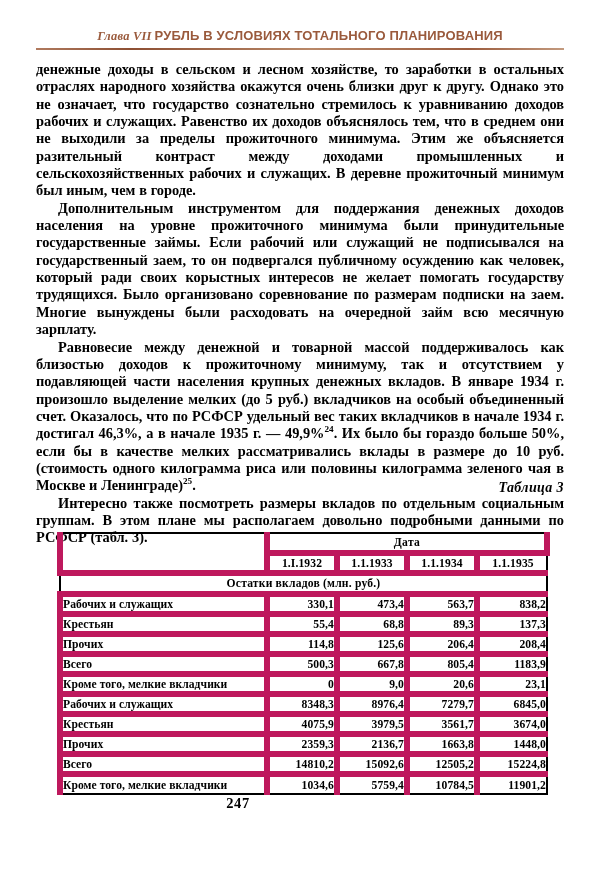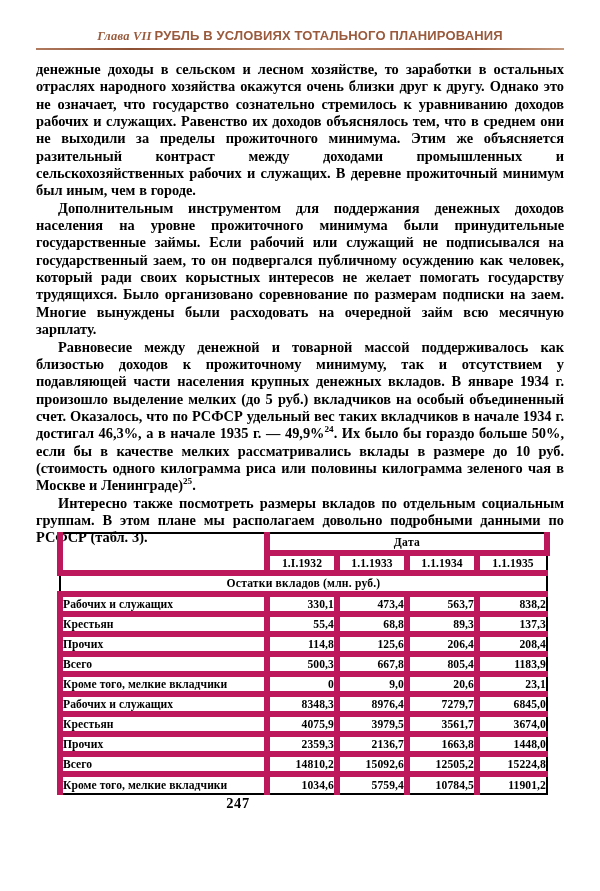--- a/index.html
+++ b/index.html
@@ -201,20 +201,21 @@
   </div>
   <div class="runrule"></div>
 
   <div class="body-text">
     <p class="noindent">денежные доходы в сельском и лесном хозяйстве, то заработки в остальных отраслях народного хозяйства окажутся очень близки друг к другу. Однако это не означает, что государство сознательно стремилось к уравниванию доходов рабочих и служащих. Равенство их доходов объяснялось тем, что в среднем они не выходили за пределы прожиточного минимума. Этим же объясняется разительный контраст между доходами промышленных и сельскохозяйственных рабочих и служащих. В деревне прожиточный минимум был иным, чем в городе.</p>
     <p>Дополнительным инструментом для поддержания денежных доходов населения на уровне прожиточного минимума были принудительные государственные займы. Если рабочий или служащий не подписывался на государственный заем, то он подвергался публичному осуждению как человек, который ради своих корыстных интересов не желает помогать государству трудящихся. Было организовано соревнование по размерам подписки на заем. Многие вынуждены были расходовать на очередной займ всю месячную зарплату.</p>
     <p><span>Равновесие между денежной и товарной массой поддерживалось как близостью доходов к прожиточному минимуму, так и отсутствием у подавляющей части населения крупных денежных вкладов. В январе 1934 г. произошло выделение мелких (до 5 руб.) вкладчиков на особый объединенный счет. Оказалось, что по РСФСР удельный вес таких вкладчиков в начале 1934 г. достигал 46,3%, а в начале 1935 г. — 49,9%</span><sup class="fn">24</sup><span>. Их было бы гораздо больше 50%, если бы в качестве мелких рассматривались вклады в размере до 10 руб. (стоимость одного килограмма риса или половины килограмма зеленого чая в Москве и Ленинграде)</span><sup class="fn">25</sup><span>.</span></p>
     <p>Интересно также посмотреть размеры вкладов по отдельным социальным группам. В этом плане мы располагаем довольно подробными данными по РСФСР (табл. 3).</p>
   </div>
 
+  <div class="table-label">Таблица  3</div>
 
 
   <div class="tbl-wrap">
     <table class="data">
       <colgroup>
         <col class="c0">
           <col class="cd">
           <col class="cd">
           <col class="cd">
           <col class="cd">

